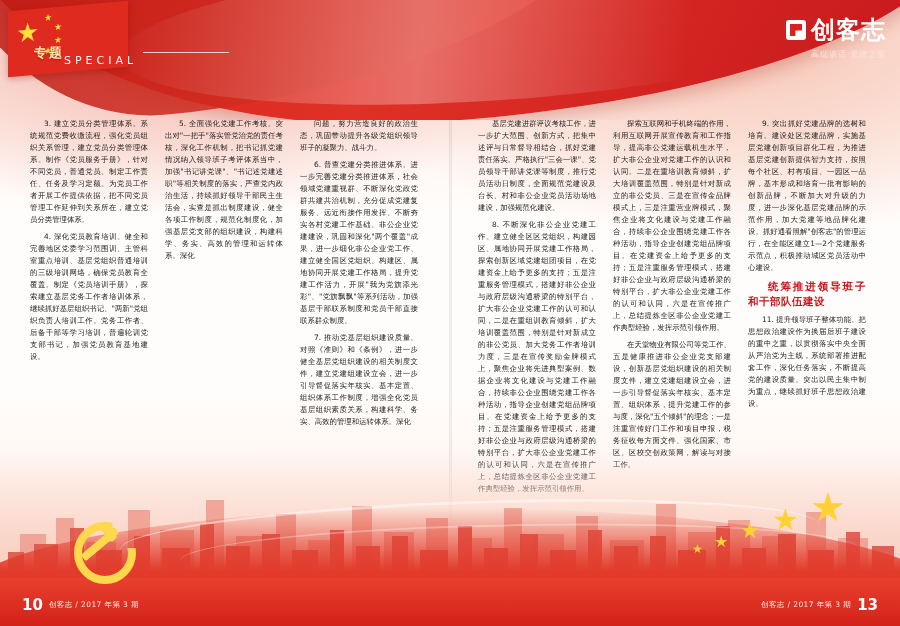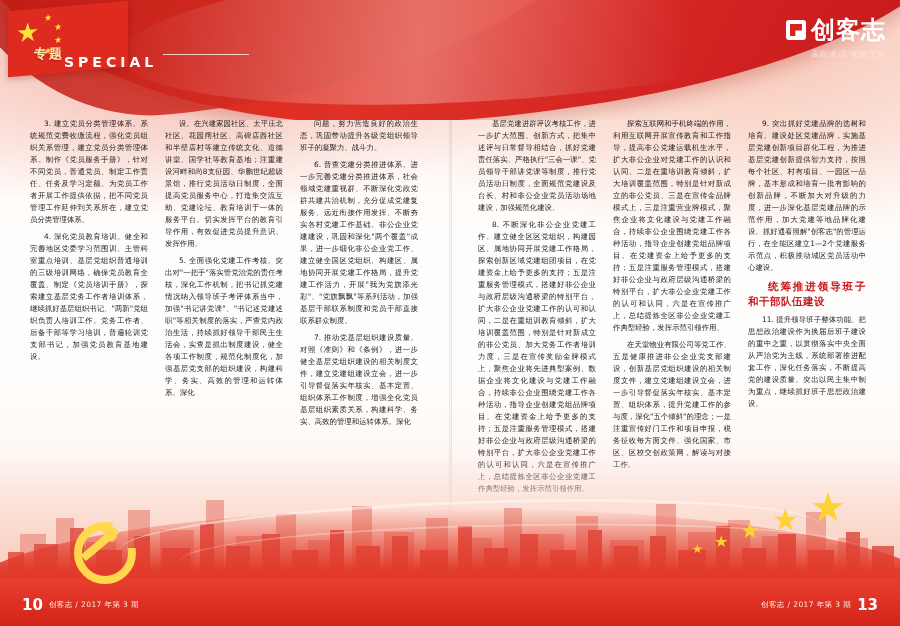--- a/index.html
+++ b/index.html
@@ -64,21 +64,21 @@
   .star.s4{font-size:9px;left:36px;top:39px;}
   
   .special-wrap{
     position:absolute;left:34px;top:38px;display:flex;align-items:center;gap:0;
   }
   .special-cn{
     color:#ffe9a8;font-size:13px;letter-spacing:2px;font-weight:bold;
     text-shadow:0 1px 2px rgba(120,0,0,.5);
   }
   .special-en{
-    color:#ffffff;font-size:14px;letter-spacing:4px;font-weight:bold;margin-top:16px;
+    color:#ffffff;font-size:11px;letter-spacing:4px;font-weight:normal;margin-top:16px;
   }
   .special-line{
     width:86px;height:1px;background:rgba(255,255,255,.75);margin-left:6px;
   }
   
   .logo{
     position:absolute;right:14px;top:14px;text-align:right;
   }
   .logo-row{display:flex;align-items:center;justify-content:flex-end;gap:5px;}
   .logo-mark{
@@ -213,21 +213,20 @@
       <div class="logo-sub">高端谈话·党建之窗</div>
     </div>
   </div>
 
   <div class="cols">
     <div class="col" id="col-0" style="left:30px;">
         <p>3. 建立党员分类管理体系。系统规范党费收缴流程，强化党员组织关系管理，建立党员分类管理体系。制作《党员服务手册》，针对不同党员，普通党员、制定工作责任、任务及学习定额。为党员工作者开展工作提供依据，把不同党员管理工作延伸到关系所在，建立党员分类管理体系。</p>
         <p>4. 深化党员教育培训。健全和完善地区党委学习范围训、主管科室重点培训、基层党组织普通培训的三级培训网络，确保党员教育全覆盖。制定《党员培训手册》，探索建立基层党务工作者培训体系，继续抓好基层组织书记、"两新"党组织负责人培训工作。党务工作者、后备干部等学习培训，普遍轮训党支部书记，加强党员教育基地建设。</p>
       </div>
     <div class="col" id="col-1" style="left:165px;">
-        <p>设。在兴建家园社区、太平庄北社区、花园闸社区、高碑店西社区和半壁店村等建立传统文化、道德讲堂、国学社等教育基地；注重建设河畔和尚8支征园、华鹏世纪超级景馆，推行党员活动日制度，全面提高党员服务中心，打造集交流互助、党建论坛、教育培训于一体的服务平台。切实发挥平台的教育引导作用，有效促进党员提升意识、发挥作用。</p>
         <p>5. 全面强化党建工作考核。突出对"一把手"落实管党治党的责任考核，深化工作机制，把书记抓党建情况纳入领导班子考评体系当中，加强"书记讲党课"、"书记述党建述职"等相关制度的落实，严查党内政治生活，持续抓好领导干部民主生活会，实查是抓出制度建设，健全各项工作制度，规范化制度化，加强基层党支部的组织建设，构建科学、务实、高效的管理和运转体系。深化</p>
       </div>
     <div class="col" id="col-2" style="left:300px;">
         <p>问题，努力营造良好的政治生态，巩固带动提升各级党组织领导班子的凝聚力、战斗力。</p>
         <p>6. 普查党建分类推进体系。进一步完善党建分类推进体系，社会领域党建重视群、不断深化党政党群共建共治机制，充分促成党建复服务、远近衔接作用发挥、不断夯实各村党建工作基础。非公企业党建建设，巩固和深化"两个覆盖"成果，进一步细化非公企业党工作、建立健全国区党组织、构建区、属地协同开展党建工作格局，提升党建工作活力，开展"我为党旗添光彩"、"党旗飘飘"等系列活动，加强基层干部联系制度和党员干部直接联系群众制度。</p>
         <p>7. 推动党基层组织建设质量。对照《准则》和《条例》，进一步健全基层党组织建设的相关制度文件，建立党建组建设立会，进一步引导督促落实年核实、基本定置、组织体系工作制度，增强全化党员基层组织素质关系，构建科学、务实、高效的管理和运转体系。深化</p>
       </div>
     <div class="col" id="col-3" style="left:478px;">
         <p>基层党建进群评议考核工作，进一步扩大范围、创新方式，把集中述评与日常督导相结合，抓好党建责任落实。严格执行"三会一课"、党员领导干部讲党课等制度，推行党员活动日制度，全面规范党建设及台长、村和非公企业党员活动场地建设，加强规范化建设。</p>
         <p>8. 不断深化非公企业党建工作。建立健全区区党组织，构建园区、属地协同开展党建工作格局，探索创新区域党建组团项目，在党建资金上给予更多的支持；五是注重服务管理模式，搭建好非公企业与政府层级沟通桥梁的特别平台，扩大非公企业党建工作的认可和认同，二是在重组训教育倾斜，扩大培训覆盖范围，特别是针对新成立的非公党员、加大党务工作者培训力度，三是在宣传奖励金牌模式上，聚焦企业将先进典型案例、数据企业将文化建设与党建工作融合，持续非公企业围绕党建工作各种活动，指导企业创建党组品牌项目。在党建资金上给予更多的支持；五是注重服务管理模式，搭建好非公企业与政府层级沟通桥梁的特别平台，扩大非公企业党建工作的认可和认同，六是在宣传推广上，总结提炼全区非公企业党建工作典型经验，发挥示范引领作用。</p>

